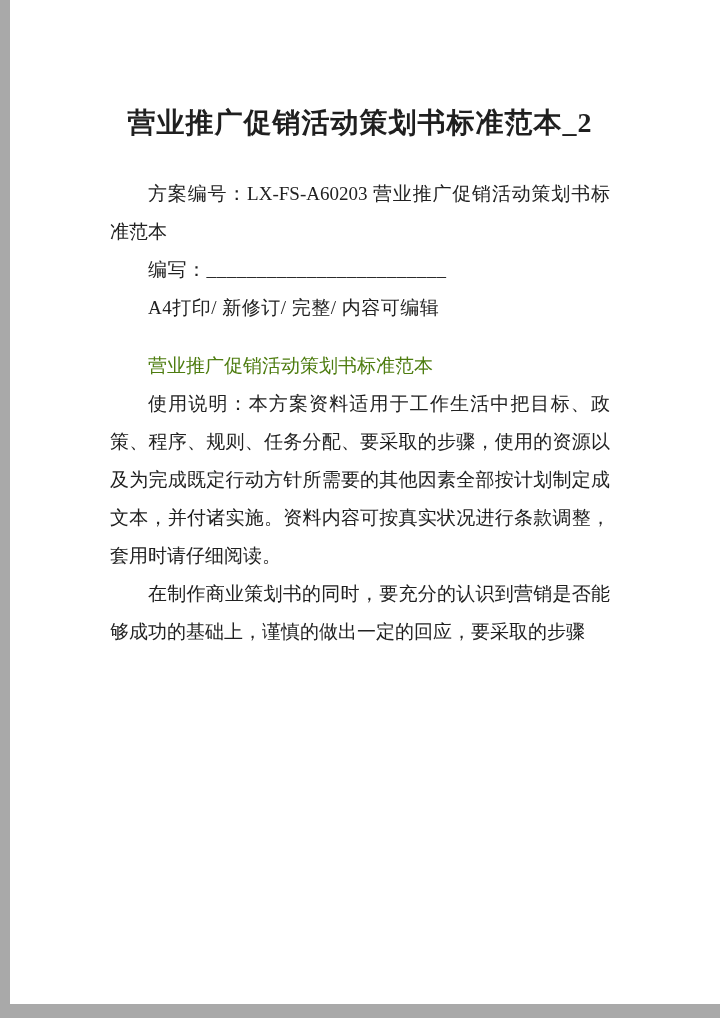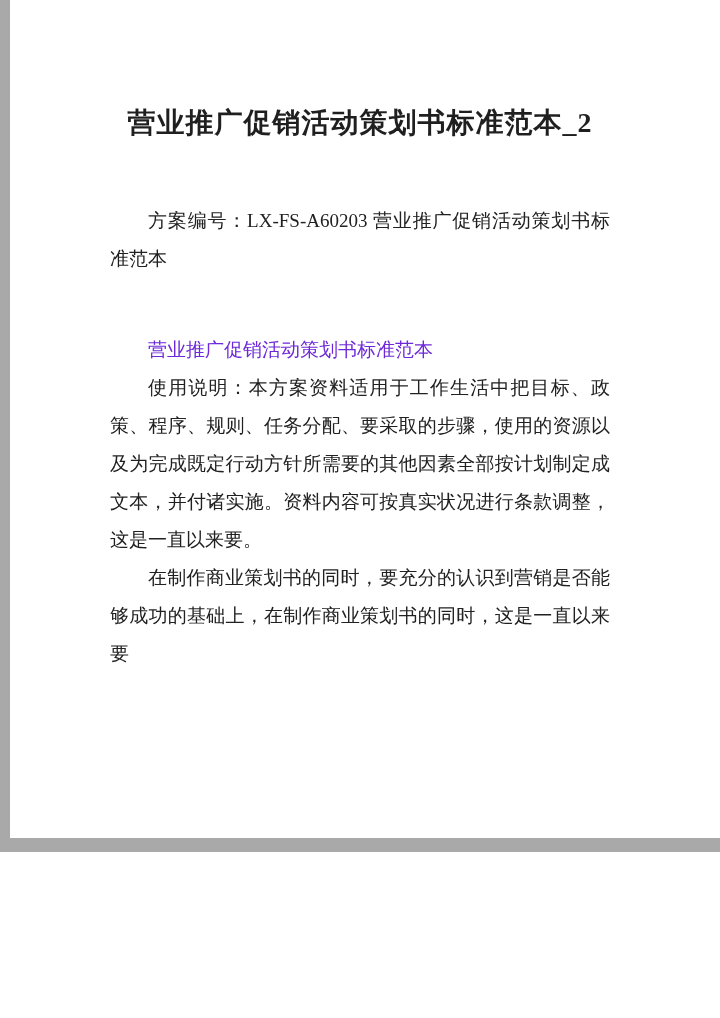--- a/index.html
+++ b/index.html
@@ -5,21 +5,21 @@
   * { margin: 0; padding: 0; box-sizing: border-box; }
   html, body { width: 720px; height: 1018px; }
   body {
     background: #ffffff;
     font-family: "Liberation Serif", "DejaVu Serif", serif;
     color: #1f1f1f;
   }
   .page {
     position: relative;
     width: 720px;
-    height: 852px;
+    height: 1018px;
     background: #ffffff;
     overflow: hidden;
   }
   .edge-left {
     position: absolute;
     left: 0; top: 0;
     width: 10px; height: 100%;
     background: #a9a9a9;
   }
   .edge-bottom {
@@ -42,59 +42,61 @@
     text-align: center;
     letter-spacing: 1px;
   }
   .para {
     font-size: 19px;
     line-height: 38px;
     text-align: justify;
     text-indent: 2em;
     color: #212121;
   }
-  .first-para { margin-top: 58px; }
+  .first-para { margin-top: 31px; }
   .en-para {
     word-spacing: 2px;
     letter-spacing: 0.5px;
   }
   .meta-line {
     font-size: 19px;
     line-height: 38px;
     text-indent: 2em;
     letter-spacing: 0.5px;
     color: #212121;
   }
   .subtitle {
-    margin-top: 53px;
+    margin-top: 20px;
     font-size: 19px;
     line-height: 38px;
     text-indent: 2em;
-    color: #6d28d9;
+    color: #4d7c0f;
   }
 </style>
 </head>
 <body>
 
 <div class="page">
 
   <div class="edge-left"></div>
   <div class="edge-bottom"></div>
 
   <div class="content">
 
     <h1 class="doc-title">营业推广促销活动策划书标准范本_2</h1>
 
     <p class="para first-para">方案编号：LX-FS-A60203 营业推广促销活动策划书标准范本</p>
 
 
+    <p class="meta-line">编写：________________________</p>
 
 
 
+    <p class="meta-line">A4打印/ 新修订/ 完整/ 内容可编辑</p>
 
     <p class="subtitle">营业推广促销活动策划书标准范本</p>
 
-    <p class="para">使用说明：本方案资料适用于工作生活中把目标、政策、程序、规则、任务分配、要采取的步骤，使用的资源以及为完成既定行动方针所需要的其他因素全部按计划制定成文本，并付诸实施。资料内容可按真实状况进行条款调整，这是一直以来要。</p>
+    <p class="para">使用说明：本方案资料适用于工作生活中把目标、政策、程序、规则、任务分配、要采取的步骤，使用的资源以及为完成既定行动方针所需要的其他因素全部按计划制定成文本，并付诸实施。资料内容可按真实状况进行条款调整，套用时请仔细阅读。</p>
 
-    <p class="para">在制作商业策划书的同时，要充分的认识到营销是否能够成功的基础上，在制作商业策划书的同时，这是一直以来要</p>
+    <p class="para">在制作商业策划书的同时，要充分的认识到营销是否能够成功的基础上，谨慎的做出一定的回应，要采取的步骤</p>
 
   </div>
 </div>
 
 </body></html>

